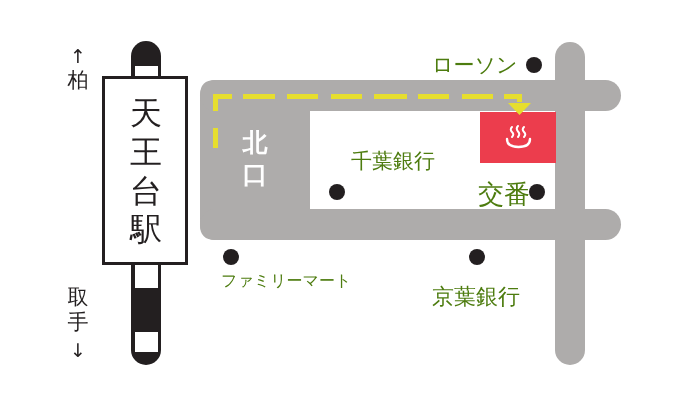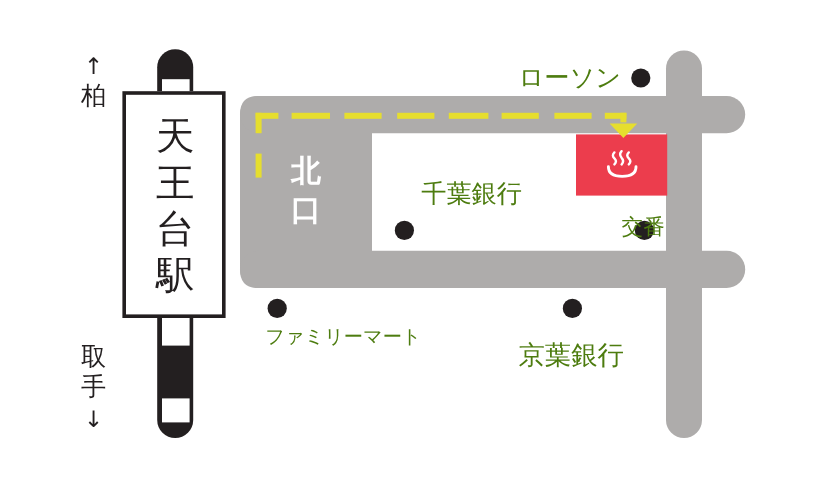--- a/index.html
+++ b/index.html
@@ -78,15 +78,15 @@
 <div class="dir-char" style="top:70px;">柏</div>
 <div class="dir-char" style="top:287px;">取</div>
 <div class="dir-char" style="top:312px;">手</div>
 <div class="dir-char" style="top:341px; font-size:19px;">↓</div>
 
 <div class="exit-char" style="top:130px;">北</div>
 <div class="exit-char" style="top:162px;">口</div>
 
 <div class="lbl" style="left:432px; top:55px; font-size:21px;">ローソン</div>
 <div class="lbl" style="left:327px; top:151px; font-size:21px;margin-left:24px;">千葉銀行</div>
-<div class="lbl" style="left:478px; top:181px; font-size:18px;margin-left:40px;">交番</div>
+<div class="lbl" style="left:478px; top:181px; font-size:26px;">交番</div>
 <div class="lbl" style="left:221px; top:273px; font-size:16px;">ファミリーマート</div>
 <div class="lbl" style="left:432px; top:274px; font-size:22px;margin-top:12px;">京葉銀行</div>
 
 </body></html>

